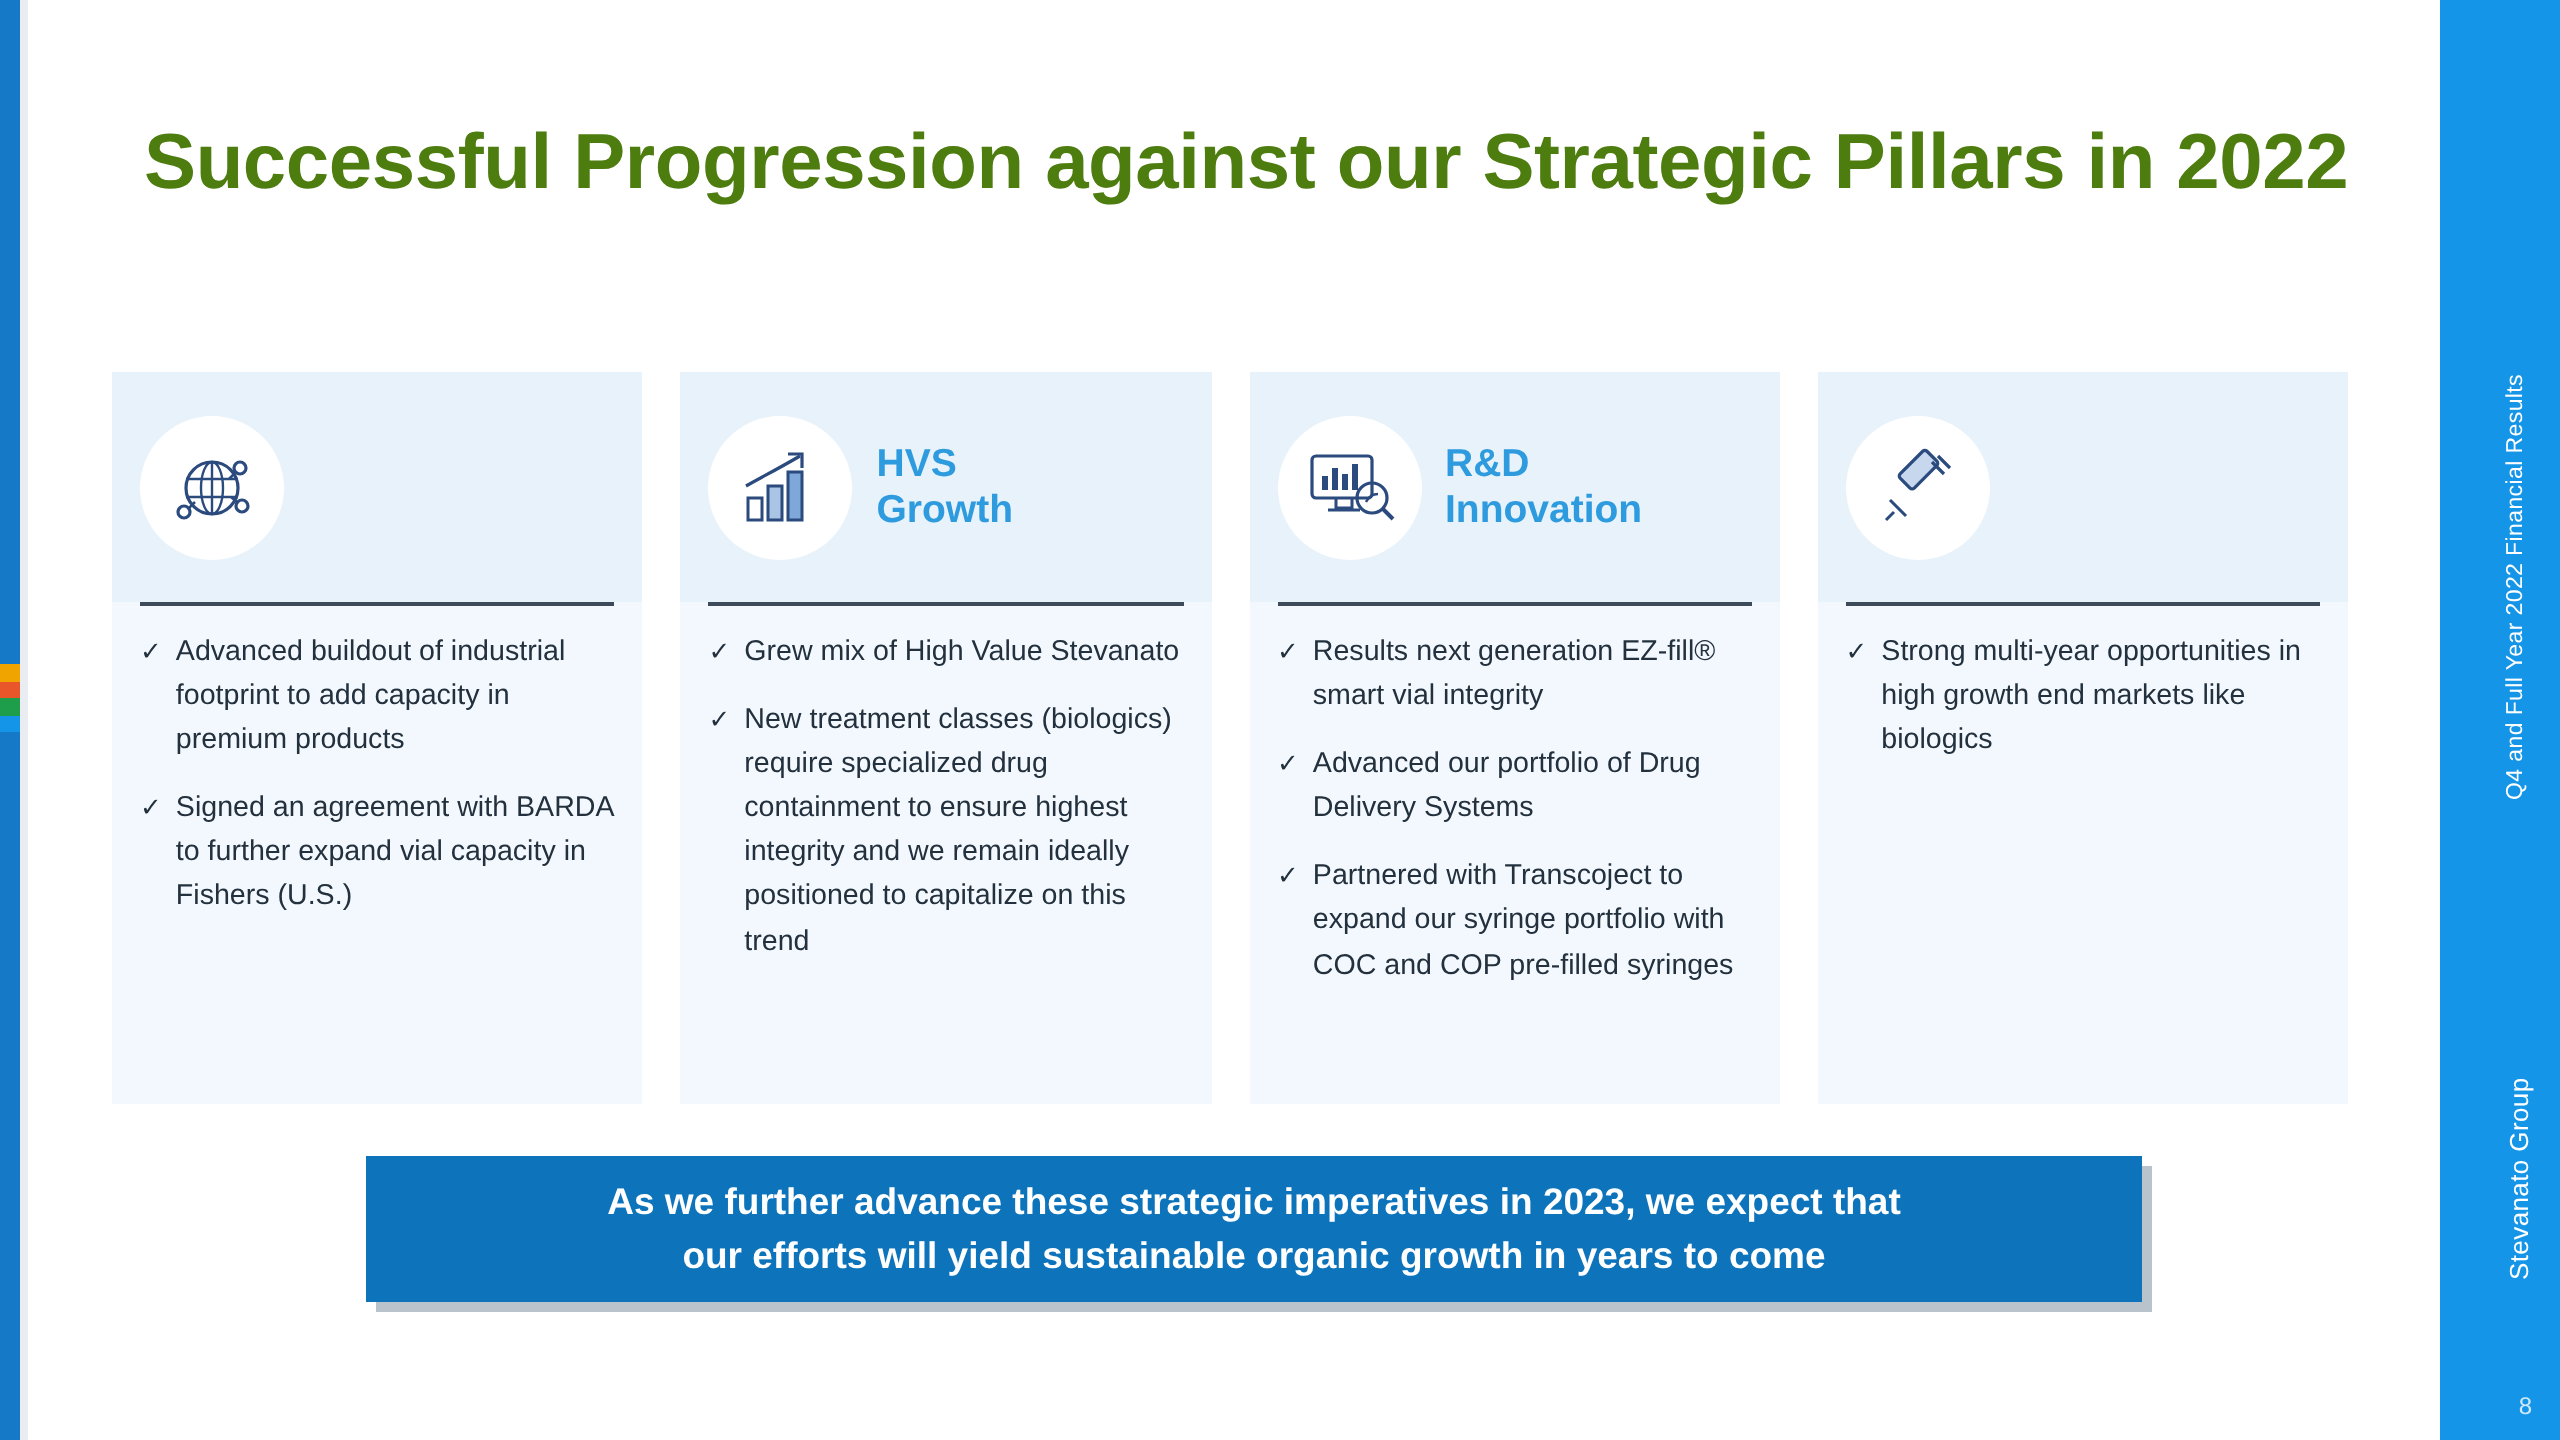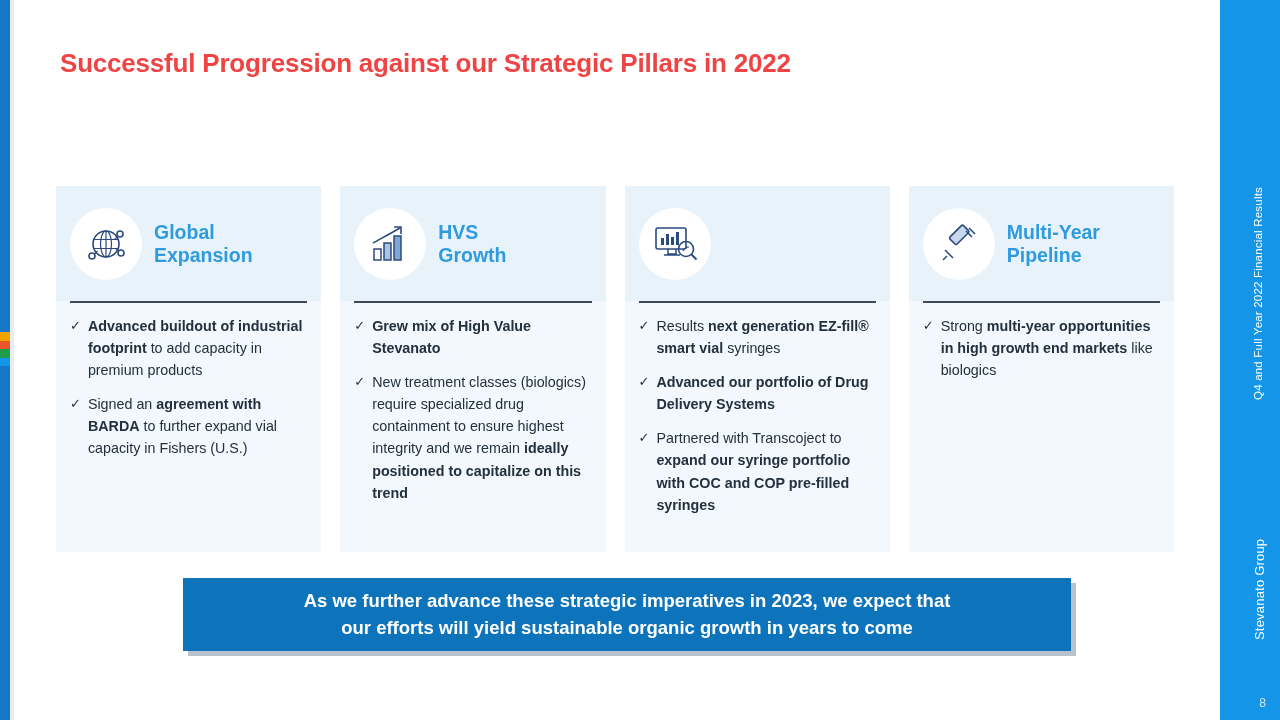--- a/index.html
+++ b/index.html
@@ -49,24 +49,24 @@
     width: 34px; height: 34px;
     color: #4d7c0f;
   }
   .page-num {
     position: absolute; right: 14px; bottom: 10px;
     color: #cfe8fb; font-size: 12px;
   }
 
   h1.title {
     position: absolute; left: 56px; top: 44px;
-    margin: 4px;
-    font-size: 26px;
+    margin: 16px;
+    font-size: 39px;
     font-weight: bold;
-    color: #ef4444;
+    color: #4d7c0f;
     letter-spacing: -.2px;
   }
 
   .cards {
     position: absolute; left: 56px; top: 186px;
     width: 1118px; height: 366px;
     display: flex;
     gap: 19px;
   }
   .card {
@@ -109,21 +109,21 @@
   .bullet {
     display: flex;
     gap: 7px;
     margin-bottom: 12px;
     font-size: 14.3px;
     line-height: 1.55;
     color: #23303d;
   }
   .bullet:last-child { margin-bottom: 0; }
   .check { flex: 0 0 auto; color: #23303d; font-size: 13px; line-height: 1.7; }
-  .btext b { font-weight: bold; }
+  .btext b { font-weight: normal; }
 
   .banner-wrap {
     position: absolute; left: 183px; top: 578px;
     width: 888px; height: 73px; padding-left: 40px;
   }
   .banner-shadow {
     position: absolute; left: 5px; top: 5px;
     width: 888px; height: 73px;
     background: #b9c3cc;
   }
@@ -165,22 +165,20 @@
       <circle cx="24" cy="24" r="13" fill="none" stroke="#2b4a7d" stroke-width="1.6"></circle>
       <ellipse cx="24" cy="24" rx="5.5" ry="13" fill="none" stroke="#2b4a7d" stroke-width="1.2"></ellipse>
       <path d="M11 19.5h26M11 28.5h26" stroke="#2b4a7d" stroke-width="1.2" fill="none"></path>
       <path d="M24 11v26" stroke="#2b4a7d" stroke-width="1.2"></path>
       <circle cx="38" cy="14" r="3" fill="none" stroke="#2b4a7d" stroke-width="1.6"></circle>
       <circle cx="39" cy="33" r="3" fill="none" stroke="#2b4a7d" stroke-width="1.6"></circle>
       <circle cx="10" cy="36" r="3" fill="none" stroke="#2b4a7d" stroke-width="1.6"></circle>
       <path d="M35.5 16.5l-3 3M36.5 31l-3-2.5M12.5 34l3-3" stroke="#2b4a7d" stroke-width="1.3"></path>
     </svg>
           </div>
-          <div class="card-title">Global
-Expansion</div>
         </div>
         <div class="rule"></div>
         <div class="card-body">
           <div class="bullet">
             <span class="check">✓</span>
             <span class="btext"><b>Advanced buildout of industrial footprint</b><span> to add capacity in premium products</span></span>
           </div>
           <div class="bullet">
             <span class="check">✓</span>
             <span class="btext"><span>Signed an </span><b>agreement with BARDA</b><span> to further expand vial capacity in Fishers (U.S.)</span></span>
@@ -221,26 +219,28 @@
       <path d="M18 28v5h8v-5M14 34h16" stroke="#2b4a7d" stroke-width="1.5" fill="none"></path>
       <rect x="11" y="17" width="3" height="7" fill="#2b4a7d"></rect>
       <rect x="16" y="13" width="3" height="11" fill="#2b4a7d"></rect>
       <rect x="21" y="16" width="3" height="8" fill="#2b4a7d"></rect>
       <rect x="26" y="11" width="3" height="13" fill="#2b4a7d"></rect>
       <circle cx="36" cy="28" r="7.5" fill="none" stroke="#2b4a7d" stroke-width="1.6"></circle>
       <path d="M41.5 33.5l5 5" stroke="#2b4a7d" stroke-width="2"></path>
       <path d="M33 30c1.5-3 4-4 6-4" stroke="#2b4a7d" stroke-width="1.2" fill="none"></path>
     </svg>
           </div>
-        </div>
-        <div class="rule"></div>
-        <div class="card-body">
-          <div class="bullet">
-            <span class="check">✓</span>
-            <span class="btext"><span>Results </span><b>next generation EZ-fill® smart vial</b><span> syringes</span></span>
+          <div class="card-title">R&amp;D
+Innovation</div>
+        </div>
+        <div class="rule"></div>
+        <div class="card-body">
+          <div class="bullet">
+            <span class="check">✓</span>
+            <span class="btext"><span>Results </span><b>next generation EZ-fill® smart vial</b><span> integrity</span></span>
           </div>
           <div class="bullet">
             <span class="check">✓</span>
             <span class="btext"><b>Advanced our portfolio of Drug Delivery Systems</b></span>
           </div>
           <div class="bullet">
             <span class="check">✓</span>
             <span class="btext"><span>Partnered with Transcoject to </span><b>expand our syringe portfolio with COC and COP pre-filled syringes</b></span>
           </div>
         </div>
@@ -248,22 +248,20 @@
       <div class="card">
         <div class="card-head">
           <div class="icon-circle">
             <svg width="48" height="48" viewBox="0 0 48 48">
     <path d="M34 8l6 6" stroke="#2b4a7d" stroke-width="1.6"></path>
     <rect x="14" y="18" width="19" height="10" rx="1.5" transform="rotate(-45 14 18)" fill="#c6d7ee" stroke="#2b4a7d" stroke-width="1.6"></rect>
     <path d="M31 11l6 6" stroke="#2b4a7d" stroke-width="1.6"></path>
     <path d="M12 36l-4 4M10 30l8 8" stroke="#2b4a7d" stroke-width="1.5"></path>
   </svg>
           </div>
-          <div class="card-title">Multi-Year
-Pipeline</div>
         </div>
         <div class="rule"></div>
         <div class="card-body">
           <div class="bullet">
             <span class="check">✓</span>
             <span class="btext"><span>Strong </span><b>multi-year opportunities in high growth end markets</b><span> like biologics</span></span>
           </div>
         </div>
       </div>
     </div>

